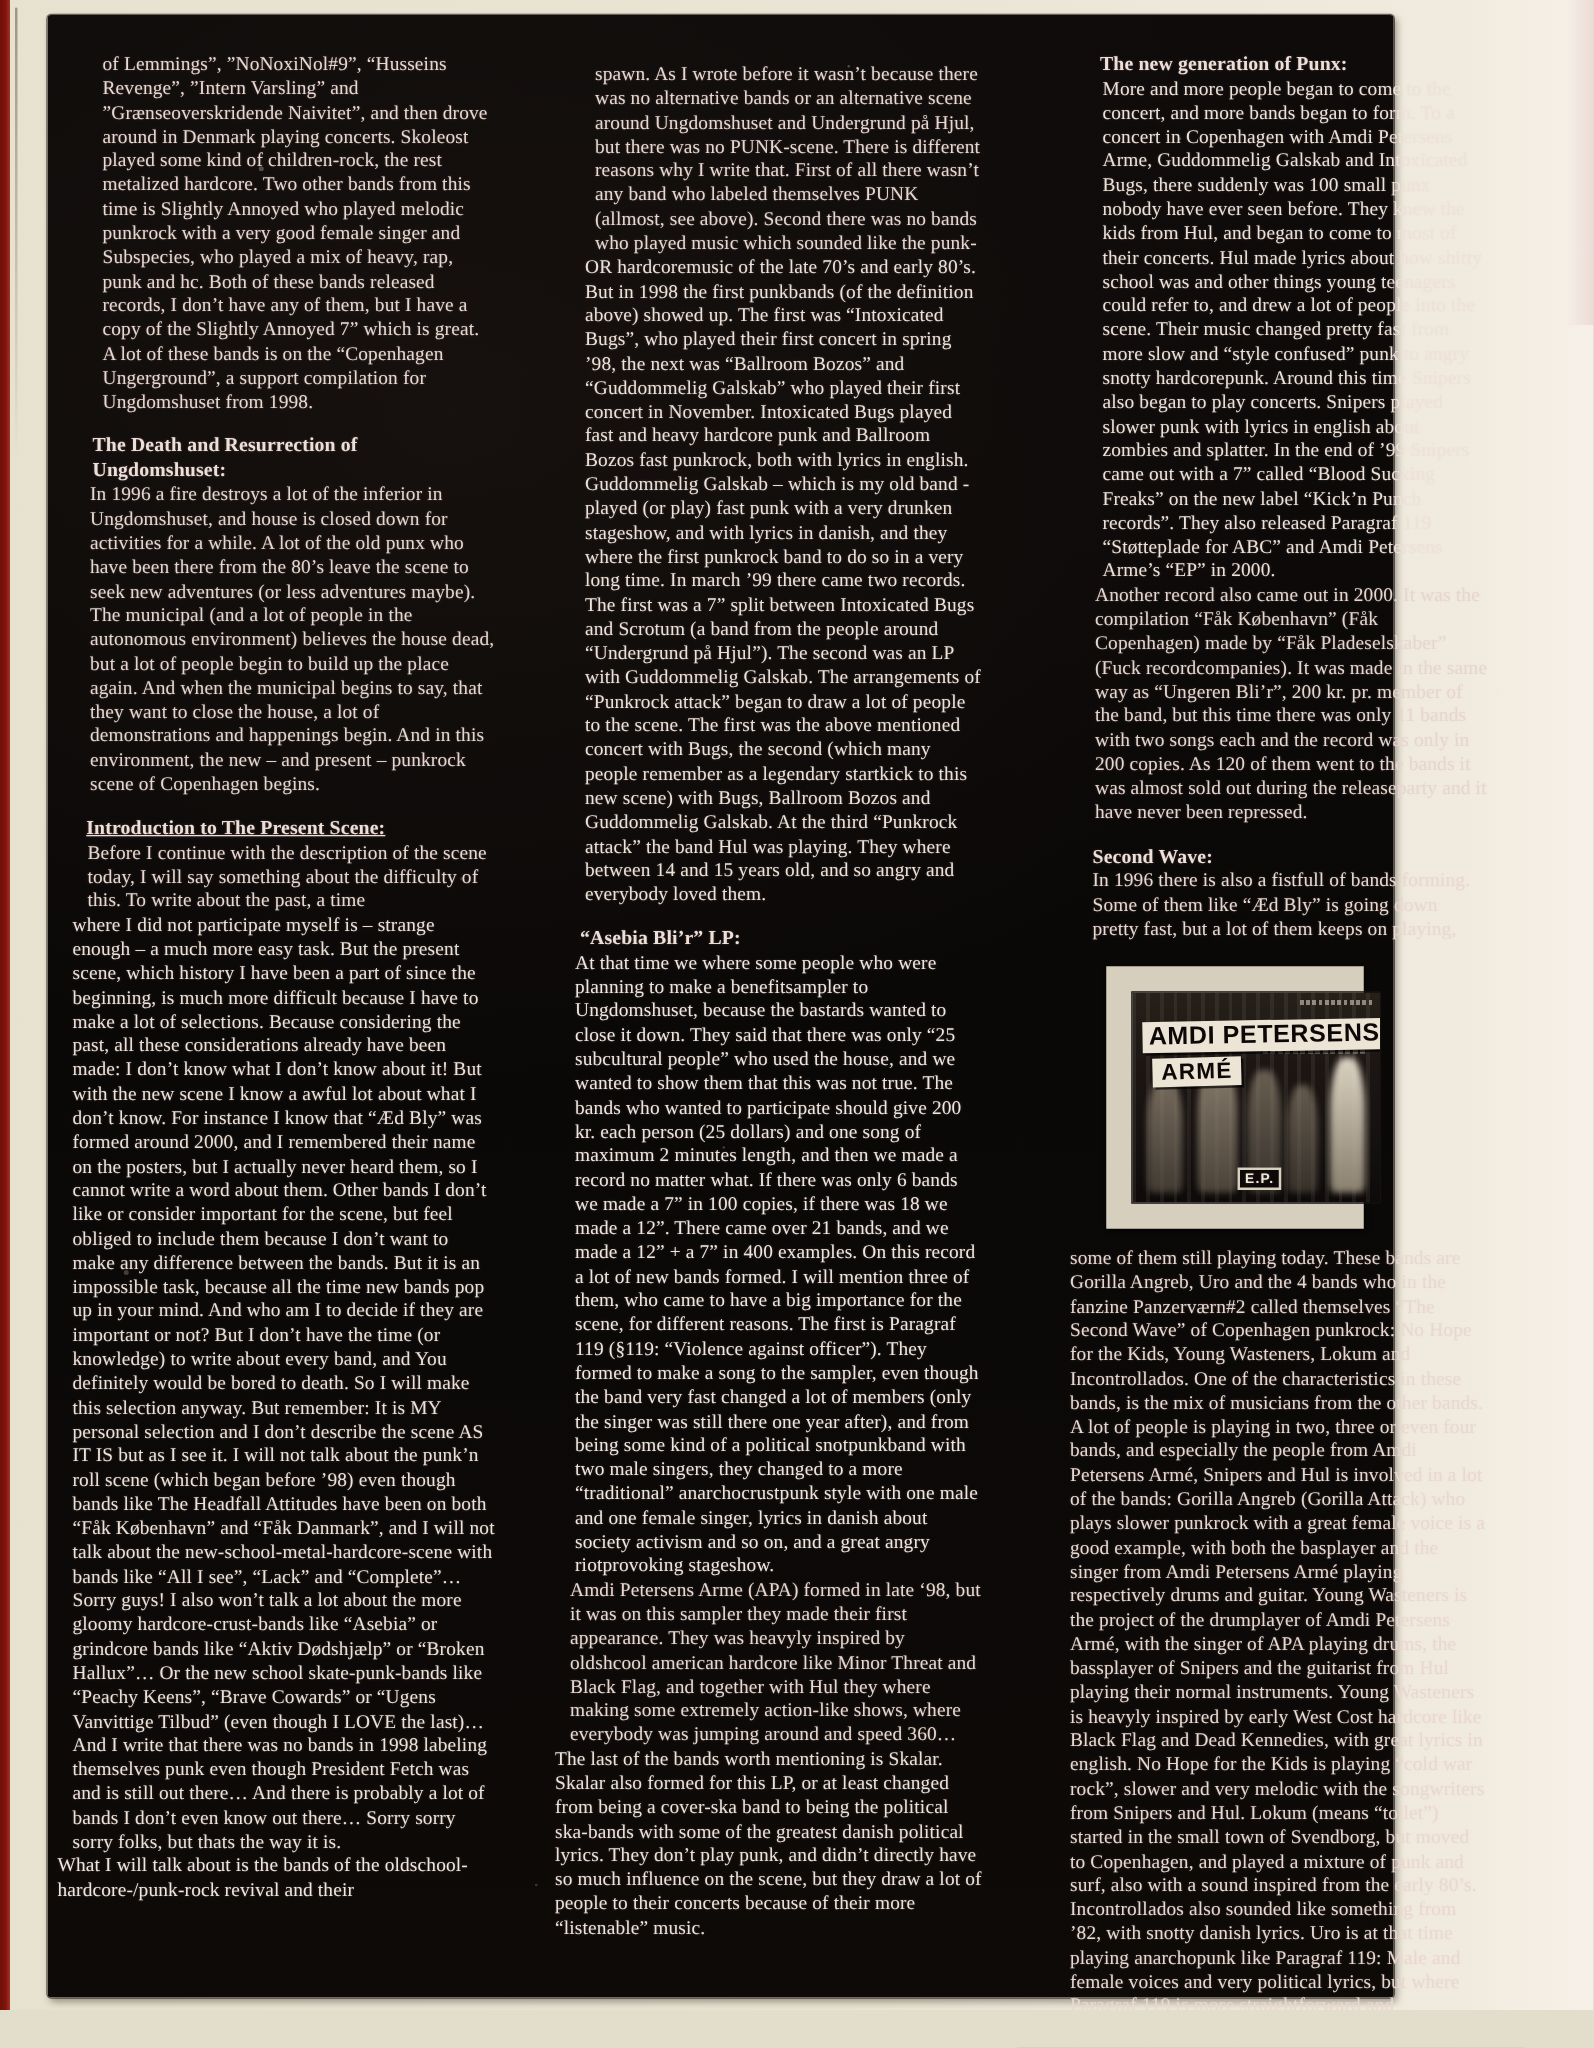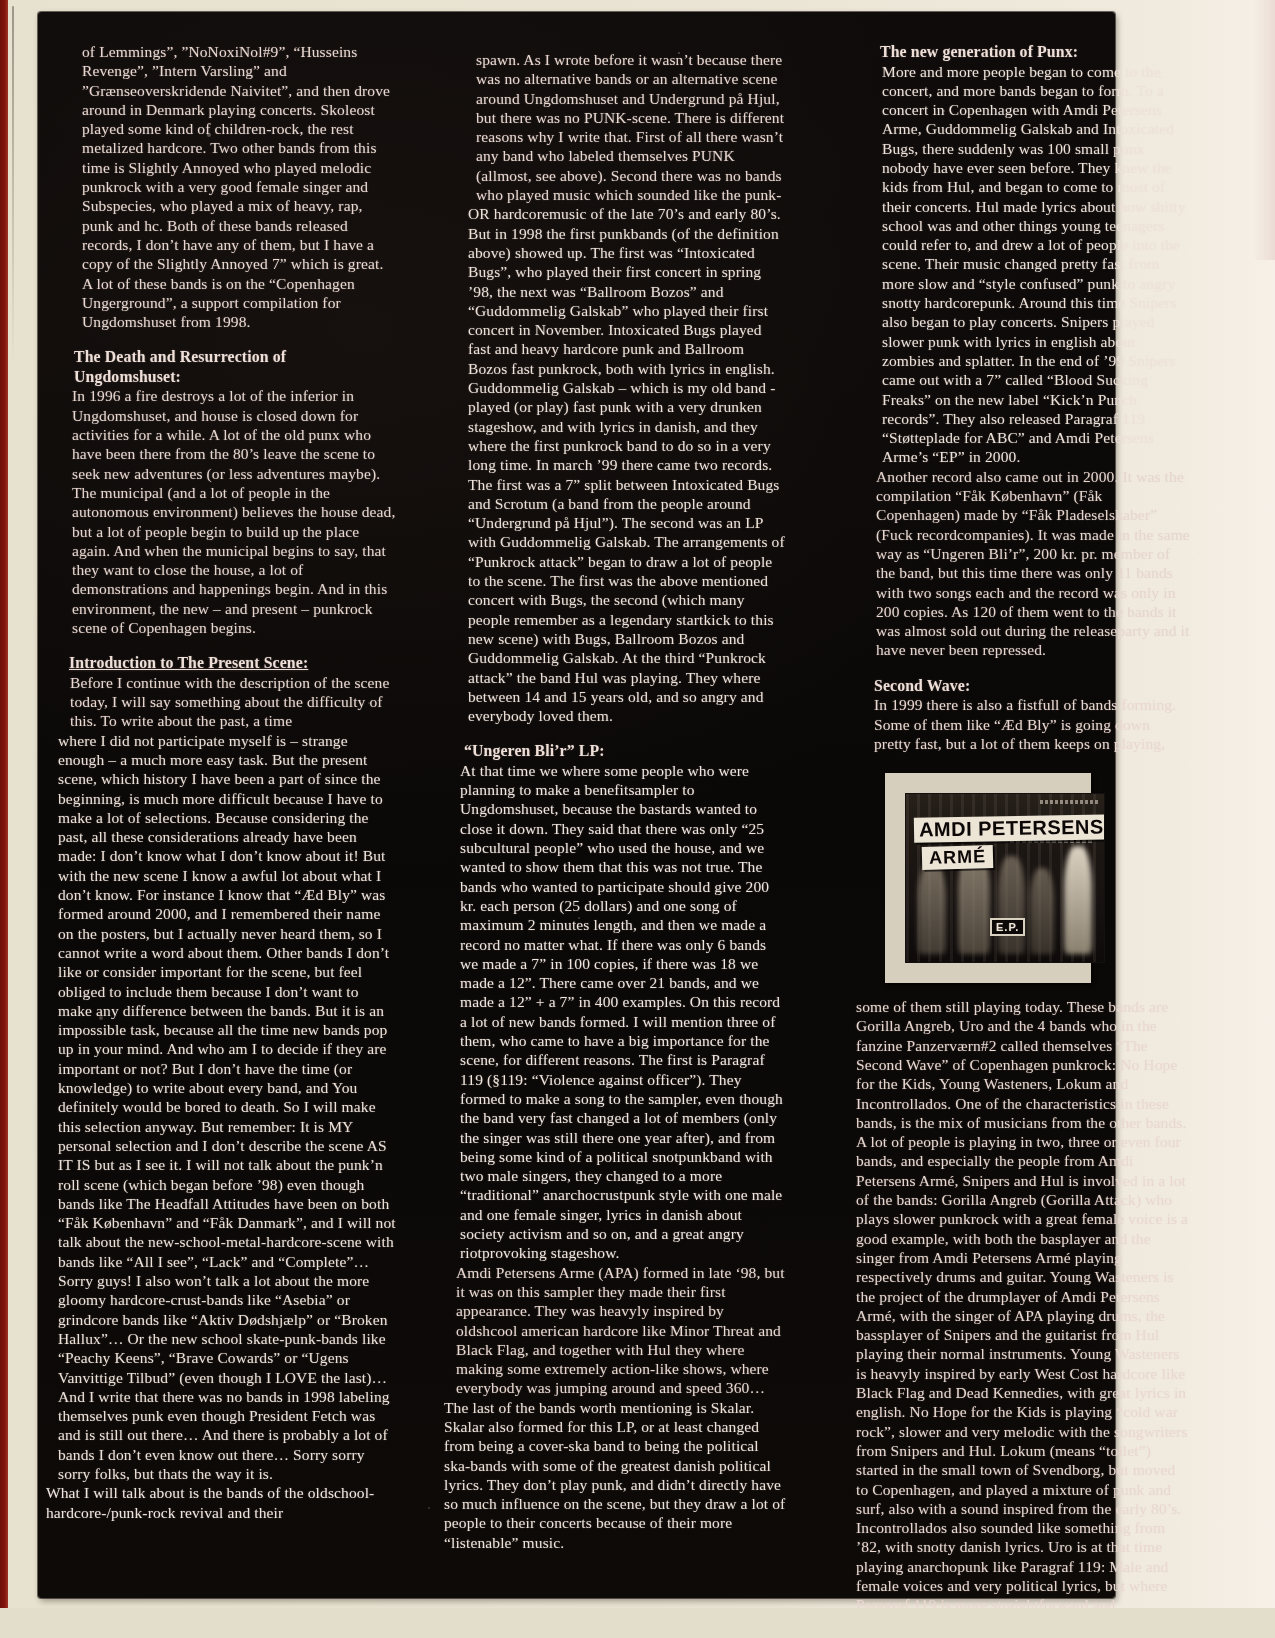--- a/index.html
+++ b/index.html
@@ -69,21 +69,21 @@
     font-size:20px;line-height:22px;padding:1px 5px 2px 5px;letter-spacing:.5px;
     transform:rotate(-1deg);box-shadow:2px 2px 0 rgba(0,0,0,.65);white-space:nowrap;
   }
   .ep-title2{
     position:absolute;left:16px;top:52px;background:#ece5d6;color:#0b0807;
     font-family:"Liberation Sans","DejaVu Sans",sans-serif;font-weight:900;
     font-size:18px;line-height:20px;padding:1px 7px 2px 7px;letter-spacing:1px;
     transform:rotate(-1.5deg);box-shadow:2px 2px 0 rgba(0,0,0,.65);
   }
   .ep-badge{
-    position:absolute;left:84px;bottom:26px;background:#0c0908;color:#efe8da;
+    position:absolute;left:84px;bottom:10px;background:#0c0908;color:#efe8da;
     border:2px solid #d9d1c0;font-family:"Liberation Sans","DejaVu Sans",sans-serif;
     font-weight:700;font-size:11px;line-height:12px;padding:1px 4px;letter-spacing:1px;
   }
   .bottom-paper{position:absolute;left:0;bottom:0;width:100%;height:30px;background:#e3decc;}
   .bottom-rule{position:absolute;left:26px;top:1612px;width:1222px;height:5px;
     background:linear-gradient(90deg,#1d1e24,#2b2c34 40%,#20212a 80%,#3a3b42);border-radius:3px;}
 </style>
 </head>
 <body>
 
@@ -98,33 +98,33 @@
         <h3 style="margin-left: 18px;">The Death and Resurrection of Ungdomshuset:</h3>
         <p style="margin-left: 16px; color: rgb(229, 214, 207);">In 1996 a fire destroys a lot of the inferior in Ungdomshuset, and house is closed down for activities for a while. A lot of the old punx who have been there from the 80’s leave the scene to seek new adventures (or less adventures maybe). The municipal (and a lot of people in the autonomous environment) believes the house dead, but a lot of people begin to build up the place again. And when the municipal begins to say, that they want to close the house, a lot of demonstrations and happenings begin. And in this environment, the new – and present – punkrock scene of Copenhagen begins.</p>
         <h3 style="margin-left: 13px; text-decoration: underline;">Introduction to The Present Scene:</h3>
         <p style="margin-left: 14px; color: rgb(232, 216, 209);">Before I continue with the description of the scene today, I will say something about the difficulty of this. To write about the past, a time</p>
         <p style="margin-left: 2px; color: rgb(236, 226, 218);">where I did not participate myself is – strange enough – a much more easy task. But the present scene, which history I have been a part of since the beginning, is much more difficult because I have to make a lot of selections. Because considering the past, all these considerations already have been made: I don’t know what I don’t know about it! But with the new scene I know a awful lot about what I don’t know. For instance I know that “Æd Bly” was formed around 2000, and I remembered their name on the posters, but I actually never heard them, so I cannot write a word about them. Other bands I don’t like or consider important for the scene, but feel obliged to include them because I don’t want to make any difference between the bands. But it is an impossible task, because all the time new bands pop up in your mind. And who am I to decide if they are important or not? But I don’t have the time (or knowledge) to write about every band, and You definitely would be bored to death. So I will make this selection anyway. But remember: It is MY personal selection and I don’t describe the scene AS IT IS but as I see it. I will not talk about the punk’n roll scene (which began before ’98) even though bands like The Headfall Attitudes have been on both “Fåk København” and “Fåk Danmark”, and I will not talk about the new-school-metal-hardcore-scene with bands like “All I see”, “Lack” and “Complete”… Sorry guys! I also won’t talk a lot about the more gloomy hardcore-crust-bands like “Asebia” or grindcore bands like “Aktiv Dødshjælp” or “Broken Hallux”… Or the new school skate-punk-bands like “Peachy Keens”, “Brave Cowards” or “Ugens Vanvittige Tilbud” (even though I LOVE the last)… And I write that there was no bands in 1998 labeling themselves punk even though President Fetch was and is still out there… And there is probably a lot of bands I don’t even know out there… Sorry sorry sorry folks, but thats the way it is.</p>
         <p style="margin-left: -10px; color: rgb(239, 230, 224);">What I will talk about is the bands of the oldschool- hardcore-/punk-rock revival and their</p>
       </div>
     <div class="col" id="col-mid">
         <p style="margin-left: 24px; color: rgb(232, 216, 209);">spawn. As I wrote before it wasn’t because there was no alternative bands or an alternative scene around Ungdomshuset and Undergrund på Hjul, but there was no PUNK-scene. There is different reasons why I write that. First of all there wasn’t any band who labeled themselves PUNK (allmost, see above). Second there was no bands who played music which sounded like the punk-</p>
         <p style="margin-left: 16px; color: rgb(236, 226, 218);">OR hardcoremusic of the late 70’s and early 80’s. But in 1998 the first punkbands (of the definition above) showed up. The first was “Intoxicated Bugs”, who played their first concert in spring ’98, the next was “Ballroom Bozos” and “Guddommelig Galskab” who played their first concert in November. Intoxicated Bugs played fast and heavy hardcore punk and Ballroom Bozos fast punkrock, both with lyrics in english. Guddommelig Galskab – which is my old band - played (or play) fast punk with a very drunken stageshow, and with lyrics in danish, and they where the first punkrock band to do so in a very long time. In march ’99 there came two records. The first was a 7” split between Intoxicated Bugs and Scrotum (a band from the people around “Undergrund på Hjul”). The second was an LP with Guddommelig Galskab. The arrangements of “Punkrock attack” began to draw a lot of people to the scene. The first was the above mentioned concert with Bugs, the second (which many people remember as a legendary startkick to this new scene) with Bugs, Ballroom Bozos and Guddommelig Galskab. At the third “Punkrock attack” the band Hul was playing. They where between 14 and 15 years old, and so angry and everybody loved them.</p>
-        <h3 style="margin-left: 12px;">“Ungeren Bli’r” LP:</h3>
+        <h3 style="margin-left: 12px;">“Asebia Bli’r” LP:</h3>
         <p style="margin-left: 8px; color: rgb(239, 230, 224);">At that time we where some people who were planning to make a benefitsampler to Ungdomshuset, because the bastards wanted to close it down. They said that there was only “25 subcultural people” who used the house, and we wanted to show them that this was not true. The bands who wanted to participate should give 200 kr. each person (25 dollars) and one song of maximum 2 minutes length, and then we made a record no matter what. If there was only 6 bands we made a 7” in 100 copies, if there was 18 we made a 12”. There came over 21 bands, and we made a 12” + a 7” in 400 examples. On this record a lot of new bands formed. I will mention three of them, who came to have a big importance for the scene, for different reasons. The first is Paragraf 119 (§119: “Violence against officer”). They formed to make a song to the sampler, even though the band very fast changed a lot of members (only the singer was still there one year after), and from being some kind of a political snotpunkband with two male singers, they changed to a more “traditional” anarchocrustpunk style with one male and one female singer, lyrics in danish about society activism and so on, and a great angry riotprovoking stageshow.</p>
         <p style="margin-left: 4px; color: rgb(232, 216, 209);">Amdi Petersens Arme (APA) formed in late ‘98, but it was on this sampler they made their first appearance. They was heavyly inspired by oldshcool american hardcore like Minor Threat and Black Flag, and together with Hul they where making some extremely action-like shows, where everybody was jumping around and speed 360…</p>
         <p style="margin-left: -8px; color: rgb(236, 226, 218);">The last of the bands worth mentioning is Skalar. Skalar also formed for this LP, or at least changed from being a cover-ska band to being the political ska-bands with some of the greatest danish political lyrics. They don’t play punk, and didn’t directly have so much influence on the scene, but they draw a lot of people to their concerts because of their more “listenable” music.</p>
       </div>
 
     <div class="col" id="col-right">
       <div>
           <h3 style="margin-left: 22px;">The new generation of Punx:</h3>
           <p style="margin-left: 24px; color: rgb(236, 226, 218);">More and more people began to come to the concert, and more bands began to form. To a concert in Copenhagen with Amdi Petersens Arme, Guddommelig Galskab and Intoxicated Bugs, there suddenly was 100 small punx nobody have ever seen before. They knew the kids from Hul, and began to come to most of their concerts. Hul made lyrics about how shitty school was and other things young teenagers could refer to, and drew a lot of people into the scene. Their music changed pretty fast from more slow and “style confused” punk to angry snotty hardcorepunk. Around this time Snipers also began to play concerts. Snipers played slower punk with lyrics in english about zombies and splatter. In the end of ’99 Snipers came out with a 7” called “Blood Sucking Freaks” on the new label “Kick’n Punch records”. They also released Paragraf 119 “Støtteplade for ABC” and Amdi Petersens Arme’s “EP” in 2000.</p>
           <p style="margin-left: 18px; color: rgb(229, 214, 207);">Another record also came out in 2000. It was the compilation “Fåk København” (Fåk Copenhagen) made by “Fåk Pladeselskaber” (Fuck recordcompanies). It was made in the same way as “Ungeren Bli’r”, 200 kr. pr. member of the band, but this time there was only 11 bands with two songs each and the record was only in 200 copies. As 120 of them went to the bands it was almost sold out during the releaseparty and it have never been repressed.</p>
           <h3 style="margin-left: 16px;">Second Wave:</h3>
-          <p style="margin-left: 16px; color: rgb(232, 216, 209);">In 1999 there is also a fistfull of bands forming. Some of them like “Æd Bly” is going down pretty fast, but a lot of them keeps on playing,</p>
+          <p style="margin-left: 16px; color: rgb(232, 216, 209);">In 1996 there is also a fistfull of bands forming. Some of them like “Æd Bly” is going down pretty fast, but a lot of them keeps on playing,</p>
         </div>
 
       <figure class="ep-cover">
         <div class="ep-frame">
           <div class="ep-photo">
             <div class="ep-fig f1"></div>
             <div class="ep-fig f2"></div>
             <div class="ep-fig f3"></div>
             <div class="ep-fig f4"></div>
             <div class="ep-fig f5"></div>

